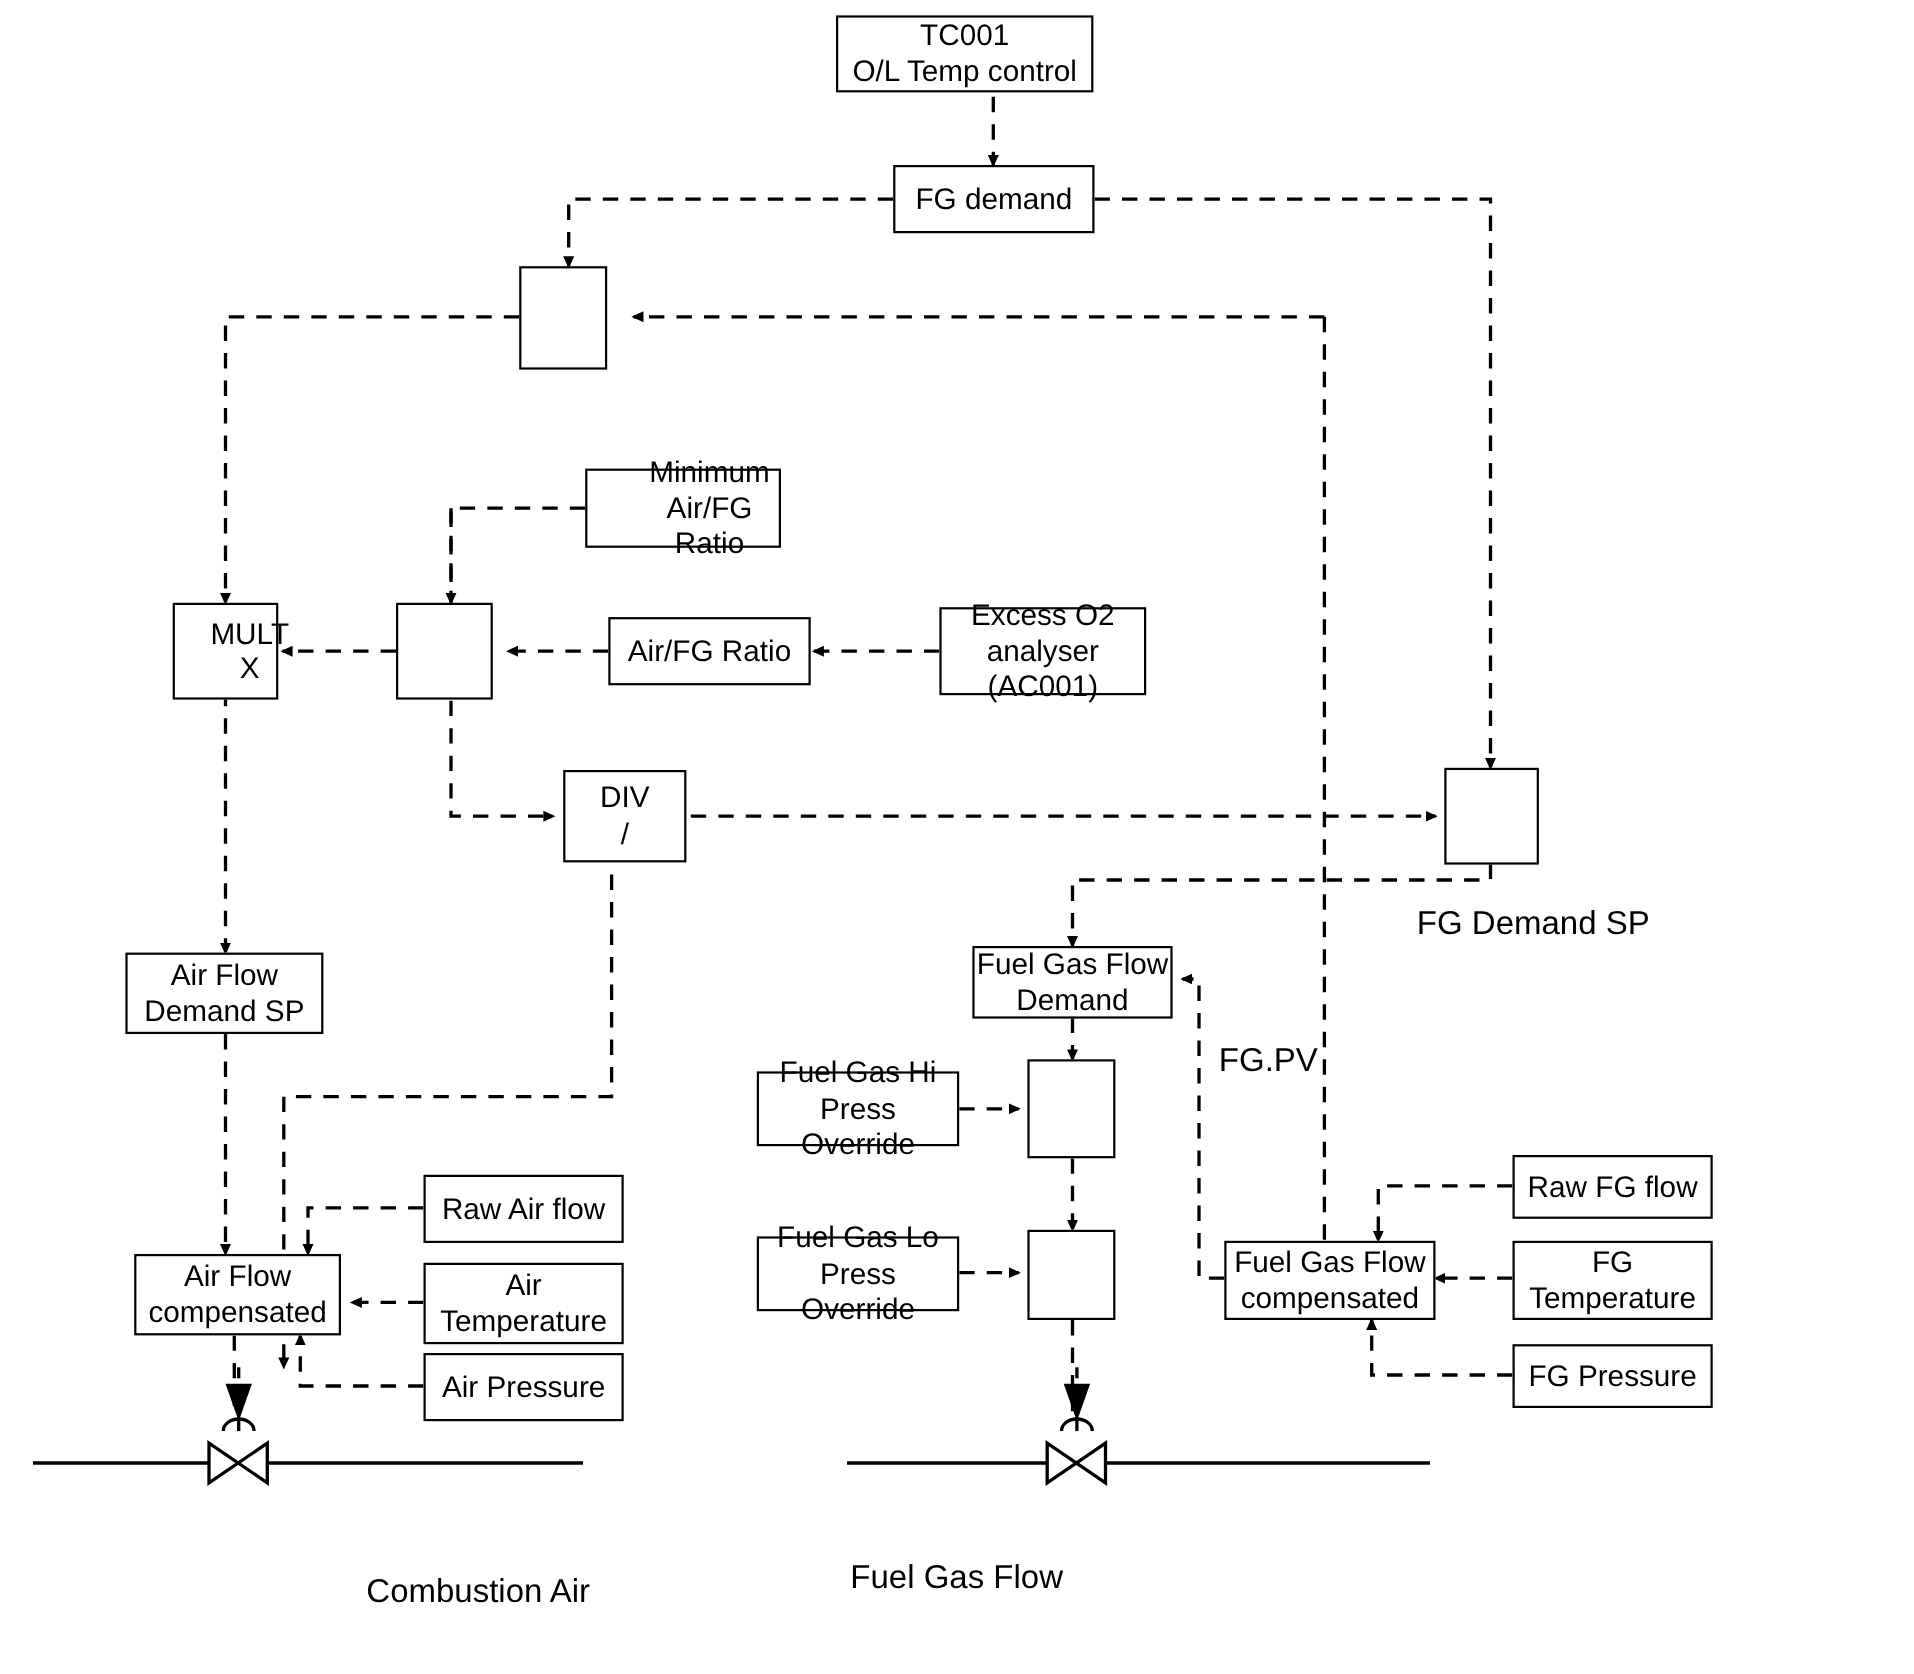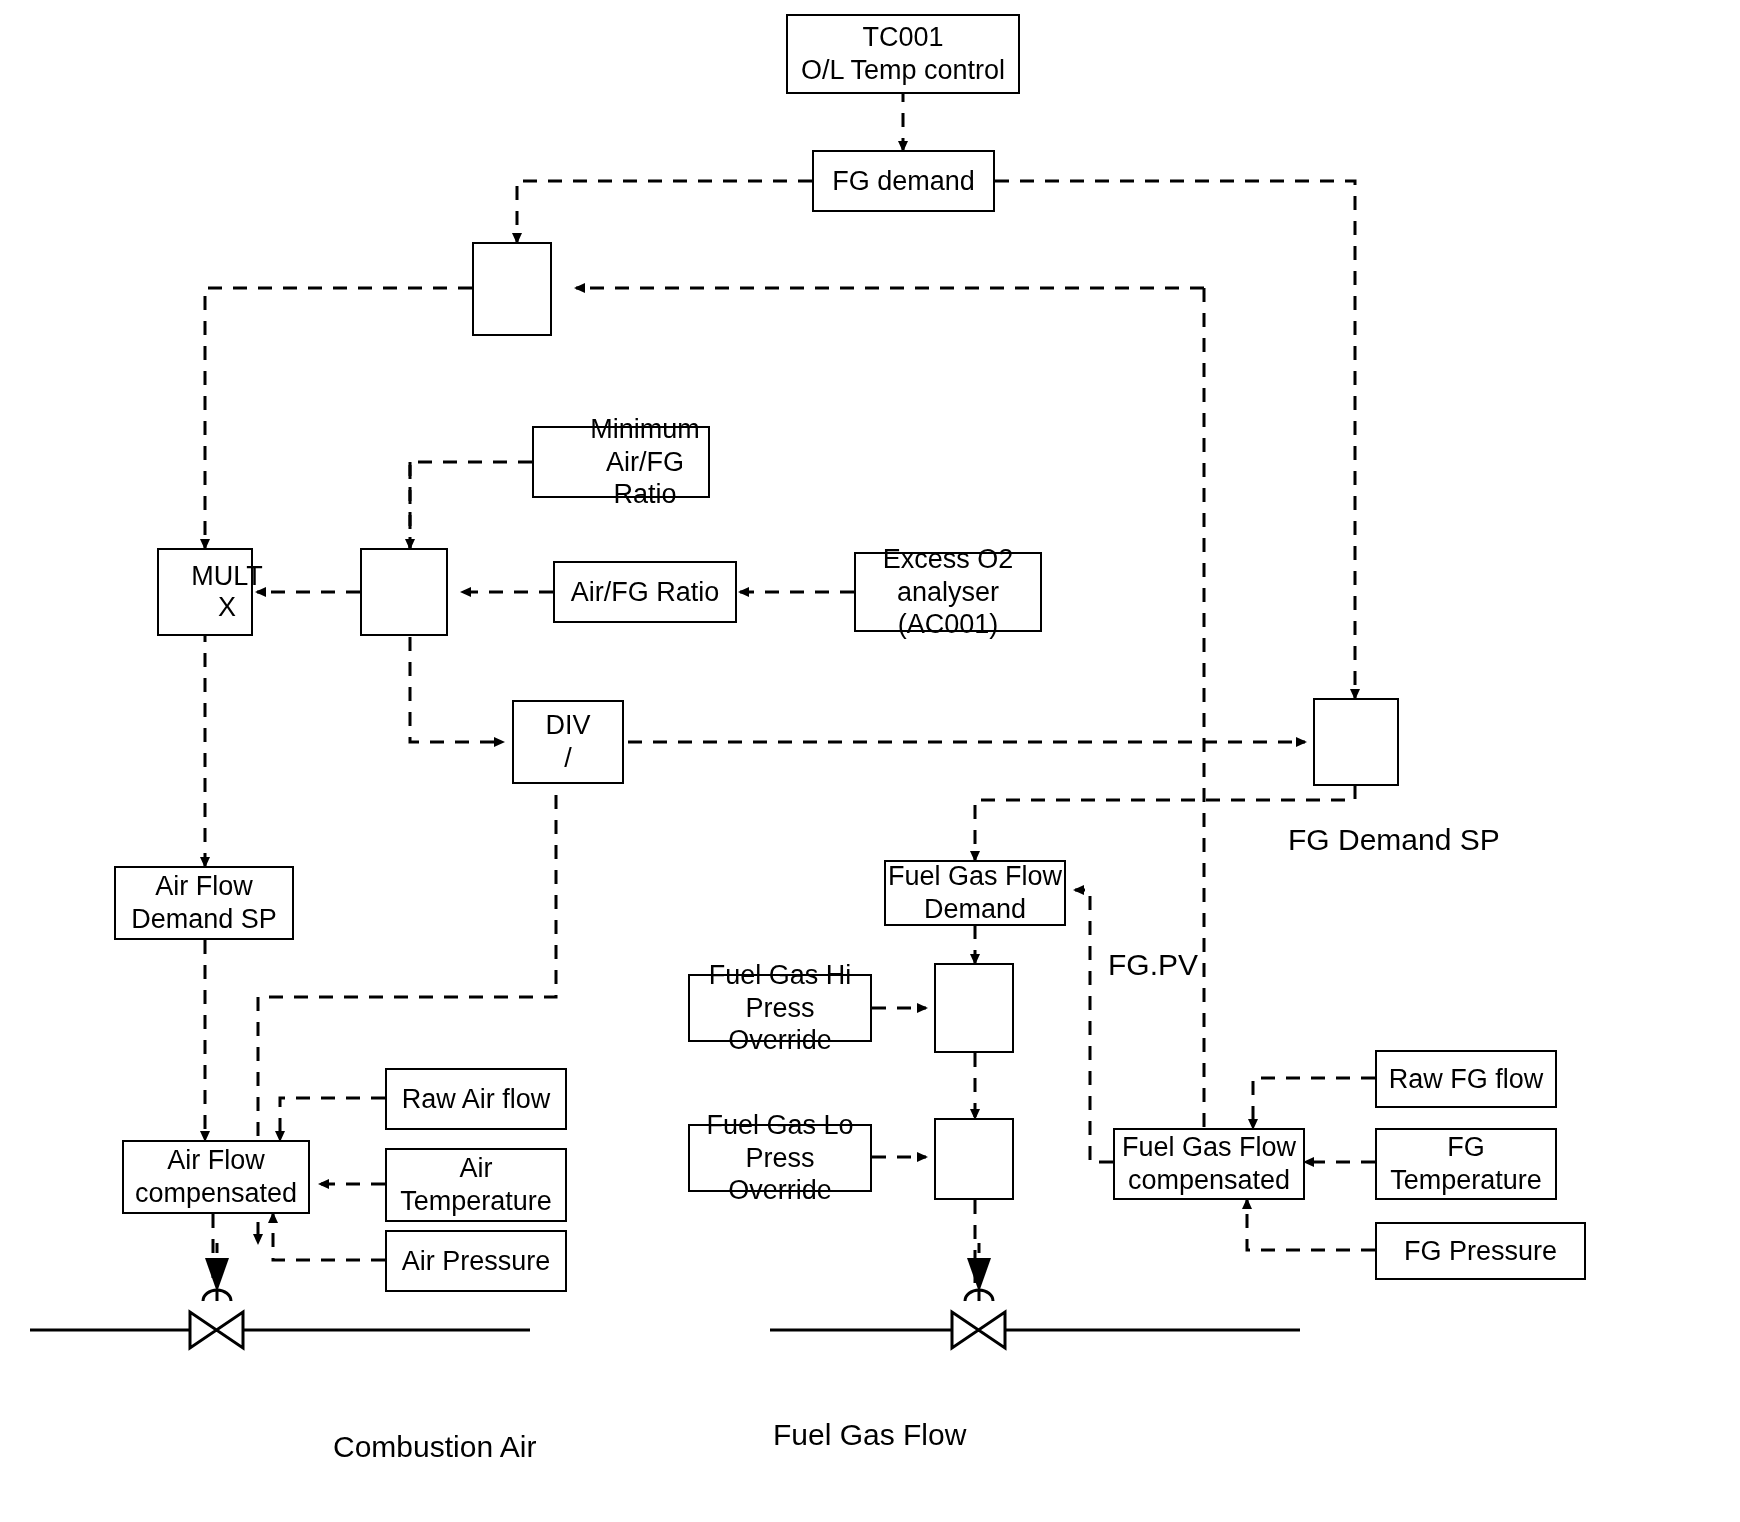--- a/index.html
+++ b/index.html
@@ -114,21 +114,21 @@
 
     <g stroke="#000" stroke-width="3" fill="none">
       <path d="M952,1312 L952,1348 L1005,1312 L1005,1348 Z" fill="#fff"></path>
       <path d="M965,1301 A14,11 0 0 1 993,1301" fill="#fff"></path>
       <path d="M979,1301 L979,1290"></path>
       <path d="M967,1258 L991,1258 L979,1292 Z" fill="#000" stroke="none"></path>
       <path d="M979,1243 L979,1258" stroke-dasharray="10,8"></path>
     </g>
   </svg>
 
-  <div class="box" style="left:786px;top:14px;width:234px;height:80px;">TC001
+  <div class="box" style="left:760px;top:14px;width:234px;height:70px;">TC001
 O/L Temp control</div>
 
   <div class="box" style="left:812px;top:150px;width:183px;height:62px;">FG demand</div>
 
   <div class="func" style="left:472px;top:242px;width:80px;height:94px;"></div>
 
   <div class="box" style="left:532px;top:426px;width:178px;height:72px;padding-left:48px;">Minimum
 Air/FG Ratio</div>
 
   <div class="box mult" style="left:157px;top:548px;width:96px;height:88px;">MULT
@@ -177,19 +177,19 @@
 compensated</div>
 
   <div class="box" style="left:1113px;top:1128px;width:192px;height:72px;">Fuel Gas Flow
 compensated</div>
 
   <div class="box" style="left:1375px;top:1050px;width:182px;height:58px;">Raw FG flow</div>
 
   <div class="box" style="left:1375px;top:1128px;width:182px;height:72px;">FG
 Temperature</div>
 
-  <div class="box" style="left:1375px;top:1222px;width:211px;height:58px;">FG Pressure</div>
+  <div class="box" style="left:1375px;top:1222px;width:182px;height:58px;">FG Pressure</div>
 
   <span class="lbl" style="left:333px;top:1430px;">Combustion Air</span>
 
   <span class="lbl" style="left:773px;top:1418px;">Fuel Gas Flow</span>
 
 </div>
 
 </body></html>

